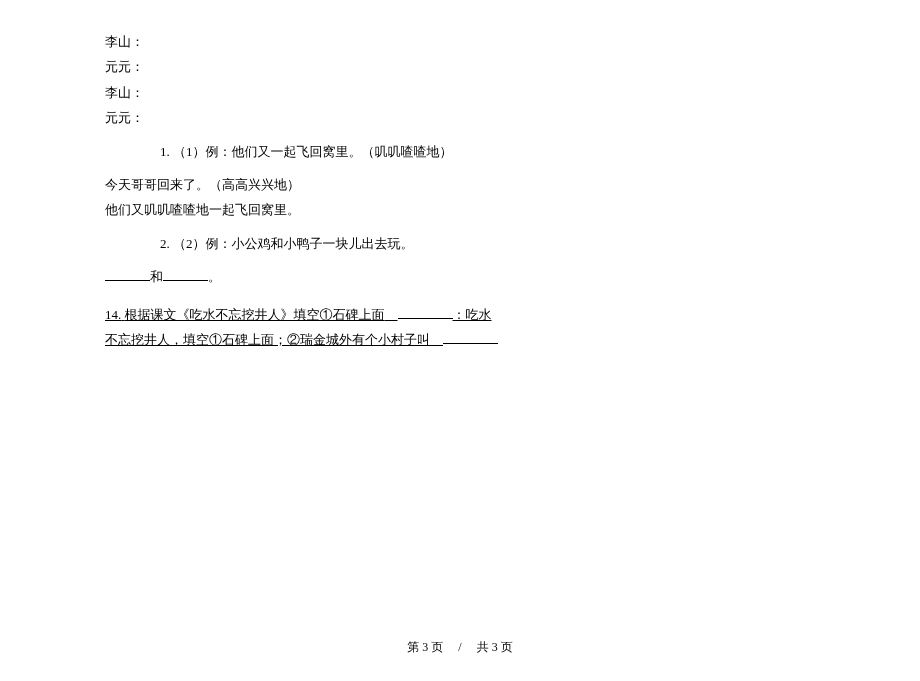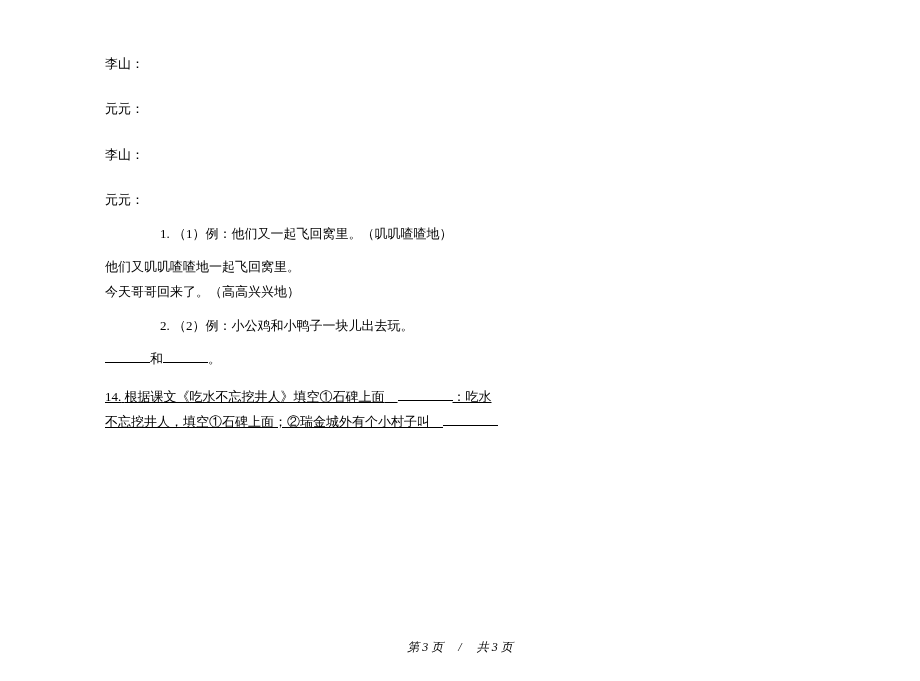--- a/index.html
+++ b/index.html
@@ -15,21 +15,20 @@
       font-size: 13px;
       color: #000;
       position: relative;
       line-height: 1.8;
     }
     .content {
       padding: 30px 105px 0 105px;
     }
     .name-line {
       margin-bottom: 2px;
-      margin-top: 22px;
     }
     .q13 {
       margin-top: 28px;
       margin-bottom: 12px;
     }
     .q13-num {
       display: inline;
     }
     .q13-title {
       display: inline;
@@ -70,21 +69,20 @@
     .q14-body {
       display: inline;
     }
     .footer {
       position: absolute;
       bottom: 22px;
       left: 0;
       right: 0;
       text-align: center;
       font-size: 12px;
-      font-style: italic;
     }
     .footer span {
       margin: 0 6px;
     }
   </style>
 </head>
 <body>
 
 <div class="content">
 
@@ -92,22 +90,22 @@
   <div class="name-line">元元：</div>
   <div class="name-line">李山：</div>
   <div class="name-line">元元：</div>
 
 
   <div class="sub-indent">
     <span>1.</span>
     <span>（1）例：他们又一起飞回窝里。（叽叽喳喳地）</span>
   </div>
 
+  <div class="body-line">今天哥哥回来了。（高高兴兴地）</div>
   <div class="body-line">他们又叽叽喳喳地一起飞回窝里。</div>
-  <div class="body-line">今天哥哥回来了。（高高兴兴地）</div>
 
   <div class="sub-indent">
     <span>2.</span>
     <span>（2）例：小公鸡和小鸭子一块儿出去玩。</span>
   </div>
 
   <div class="blank-line">
     <span class="underline"></span><span>和</span><span class="underline"></span><span>。</span>
   </div>
 

